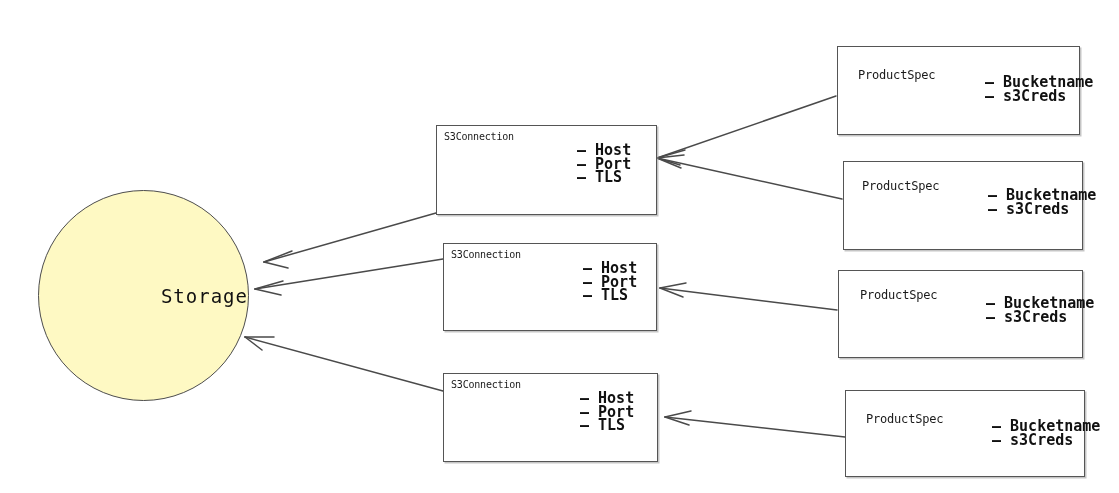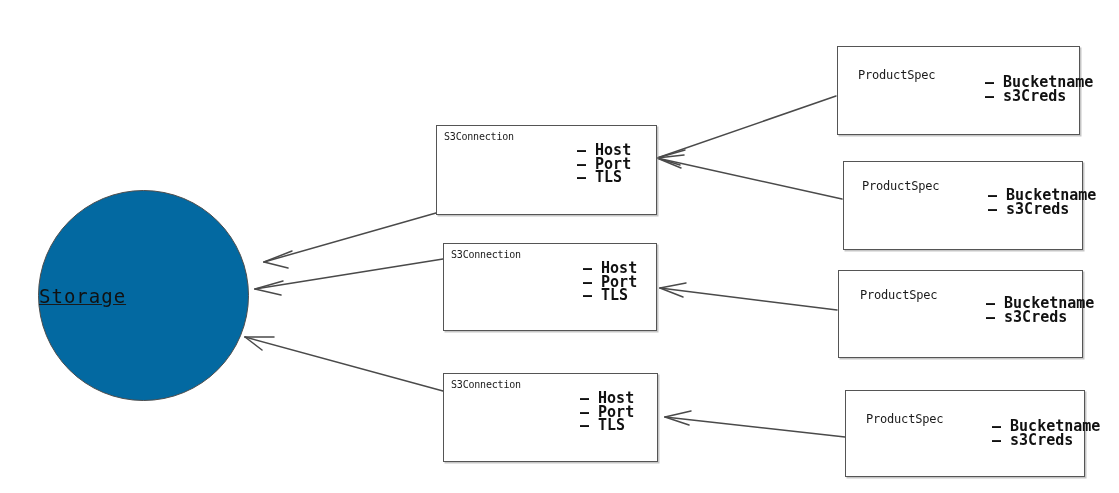--- a/index.html
+++ b/index.html
@@ -54,27 +54,26 @@
     white-space: nowrap;
     color: #111111;
     font-weight: bold;
   }
   .attr-list div {
     white-space: nowrap;
   }
   .circle-node {
     position: absolute;
     border-radius: 50%;
-    background: #0369a1;
+    background: #fef9c3;
     border: 1.4px solid #4d4d4d;
     box-sizing: border-box;
     display: flex;
     align-items: center;
-    justify-content: flex-start;
-    text-decoration: underline;
+    justify-content: flex-end;
   }
   .circle-label {
     font-size: 19px;
     letter-spacing: 1px;
     color: #111111;
   }
 </style>
 </head>
 <body>
 

